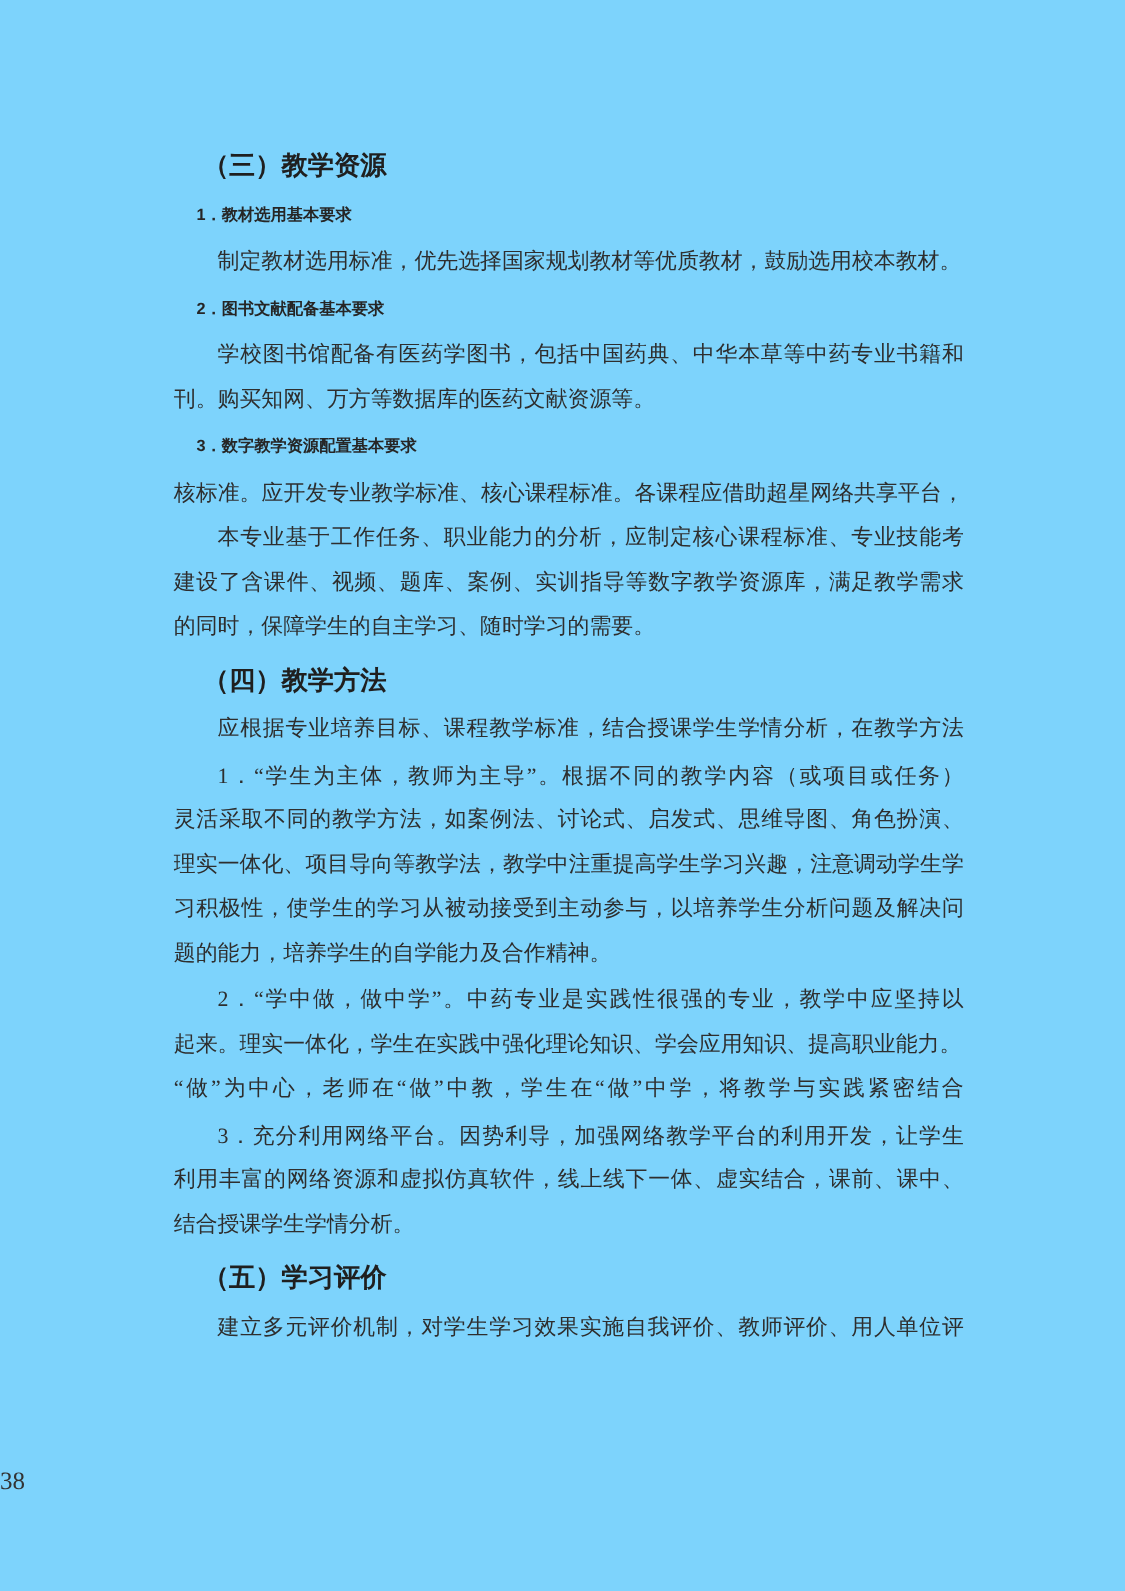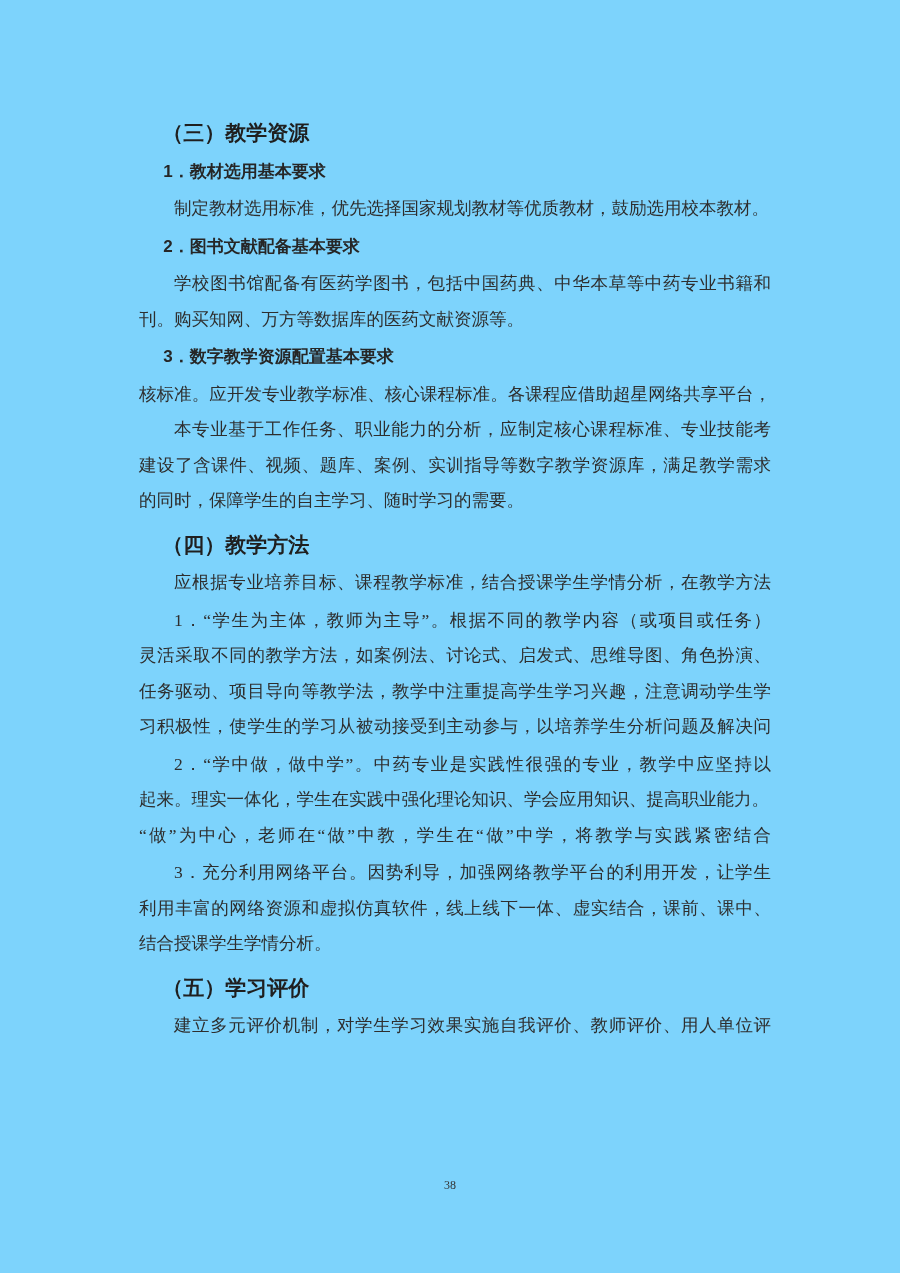--- a/index.html
+++ b/index.html
@@ -30,21 +30,21 @@
     font-size: 21px;
     line-height: 35.5px;
     color: #1f1f1f;
     text-indent: 1.2em;
     margin: 8px 0 3px 0;
   }
 
   .h3 {
     font-family: "Liberation Sans", sans-serif;
     font-weight: bold;
-    font-size: 17px;
+    font-size: 13px;
     line-height: 35.5px;
     color: #262626;
     text-indent: 1.55em;
     margin: 0;
   }
 
   .para { margin: 2px; }
 
   .line {
     text-align: justify;
@@ -55,22 +55,21 @@
     text-align-last: left;
     -moz-text-align-last: left;
   }
   .line.first { text-indent: 2em; }
 
   .footer {
     position: absolute;
     top: 1172px;
     left: 0;
     width: 100%;
-    text-align: center;
-    font-size: 12px;
+    font-size: 20px;
     line-height: 26px;
     color: #333333;
     font-family: "Liberation Serif", serif;
   }
 </style>
 </head>
 <body>
 
 <div class="page" style="background: #7dd3fc; color: rgb(46, 46, 46);">
   <div class="content">
@@ -91,22 +90,23 @@
         <div class="line">建设了含课件、视频、题库、案例、实训指导等数字教学资源库，满足教学需求</div>
         <div class="line last">的同时，保障学生的自主学习、随时学习的需要。</div>
       </div>
       <div class="h2">（四）教学方法</div>
       <div class="para">
         <div class="line first">应根据专业培养目标、课程教学标准，结合授课学生学情分析，在教学方法</div>
       </div>
       <div class="para">
         <div class="line first">1．“学生为主体，教师为主导”。根据不同的教学内容（或项目或任务）</div>
         <div class="line">灵活采取不同的教学方法，如案例法、讨论式、启发式、思维导图、角色扮演、</div>
-        <div class="line">任务驱动、项目导向等教学法，教学中注重提高学生学习兴趣，注意调动学生学</div>
+        <div class="line">理实一体化、项目导向等教学法，教学中注重提高学生学习兴趣，注意调动学生学</div>
         <div class="line">习积极性，使学生的学习从被动接受到主动参与，以培养学生分析问题及解决问</div>
+        <div class="line last">题的能力，培养学生的自学能力及合作精神。</div>
       </div>
       <div class="para">
         <div class="line first">2．“学中做，做中学”。中药专业是实践性很强的专业，教学中应坚持以</div>
         <div class="line last">起来。理实一体化，学生在实践中强化理论知识、学会应用知识、提高职业能力。</div>
         <div class="line">“做”为中心，老师在“做”中教，学生在“做”中学，将教学与实践紧密结合</div>
       </div>
       <div class="para">
         <div class="line first">3．充分利用网络平台。因势利导，加强网络教学平台的利用开发，让学生</div>
         <div class="line">利用丰富的网络资源和虚拟仿真软件，线上线下一体、虚实结合，课前、课中、</div>
         <div class="line last">结合授课学生学情分析。</div>

